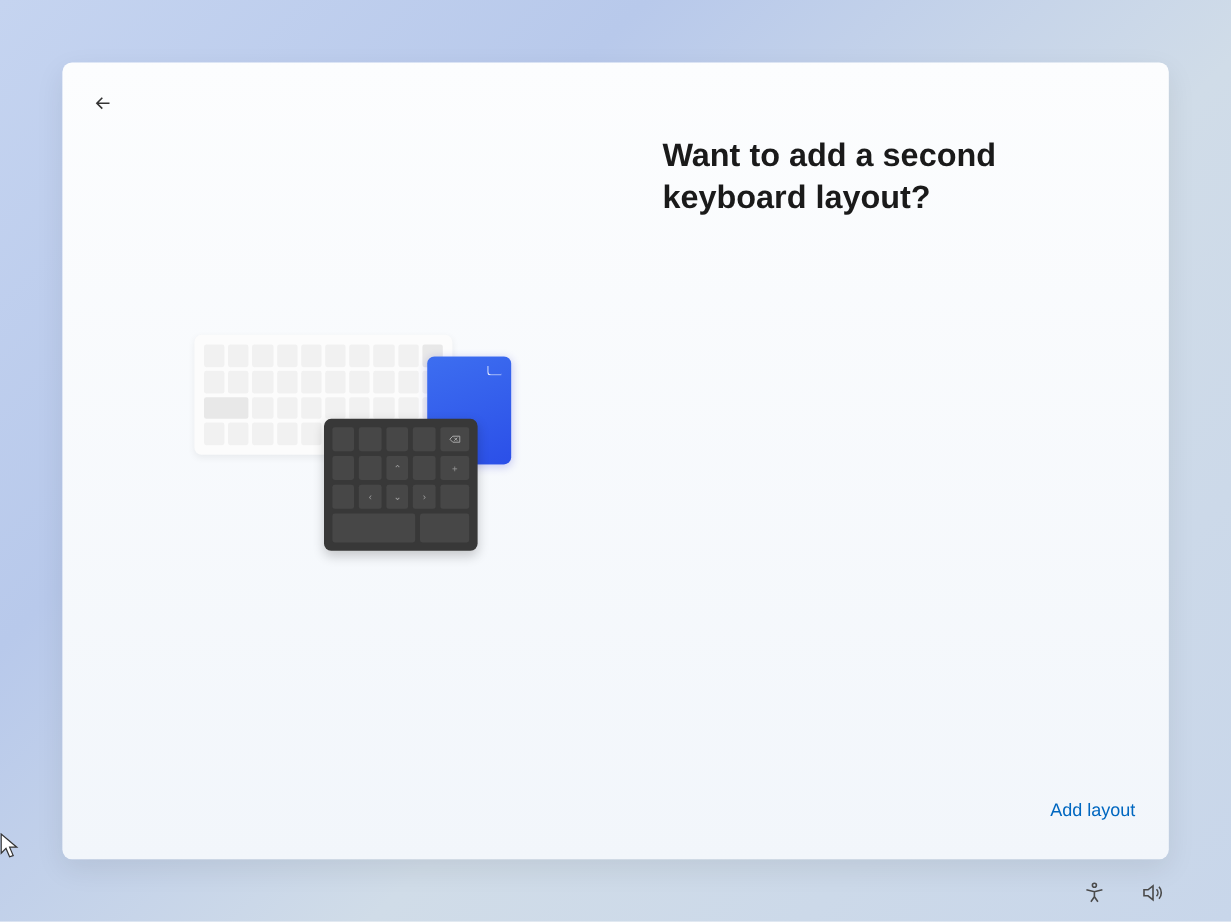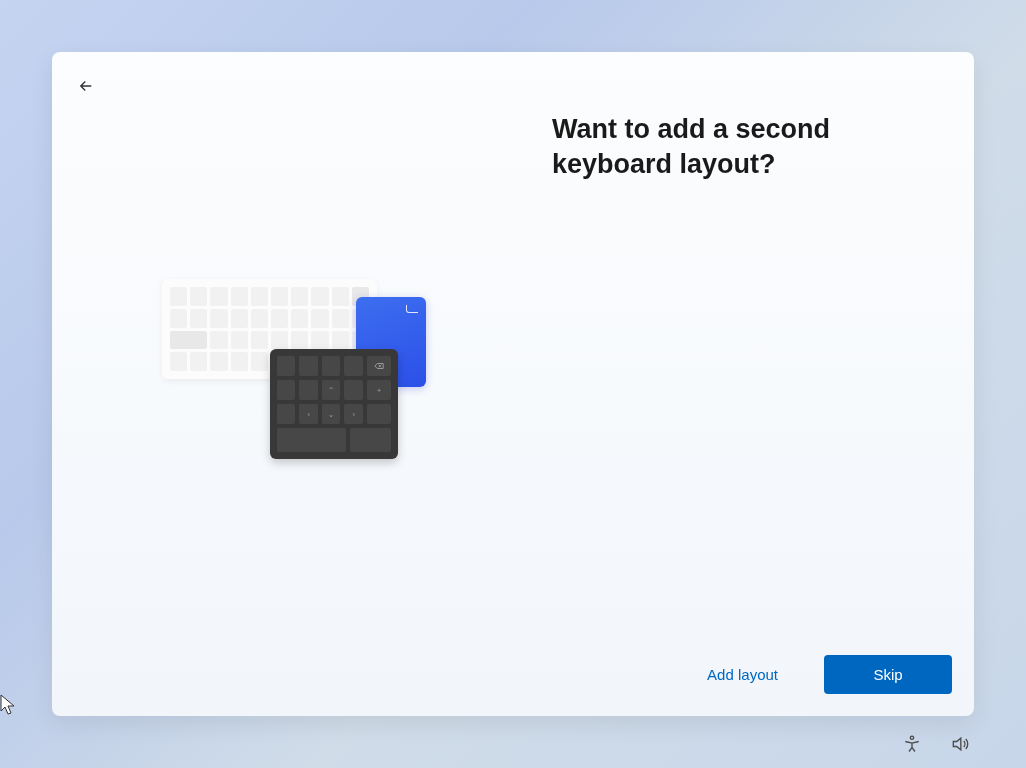--- a/index.html
+++ b/index.html
@@ -296,21 +296,20 @@
       </div>
     </div>
 
     <div class="right-pane">
       <h1 class="heading">Want to add a second keyboard layout?</h1>
     </div>
   </div>
 
   <div class="footer">
     <button class="link-button">Add layout</button>
-    <button class="primary-button">Skip</button>
   </div>
 </div>
 
 <div class="taskbar-icons">
   <div class="taskbar-icon">
     <svg width="20" height="20" viewBox="0 0 24 24" fill="none" stroke="#4a4a4a" stroke-width="1.6">
       <circle cx="12" cy="4.5" r="2"></circle>
       <path d="M4 9 l8 2 l8 -2 M12 11 v5 M12 16 l-3.5 5 M12 16 l3.5 5"></path>
     </svg>
   </div>

